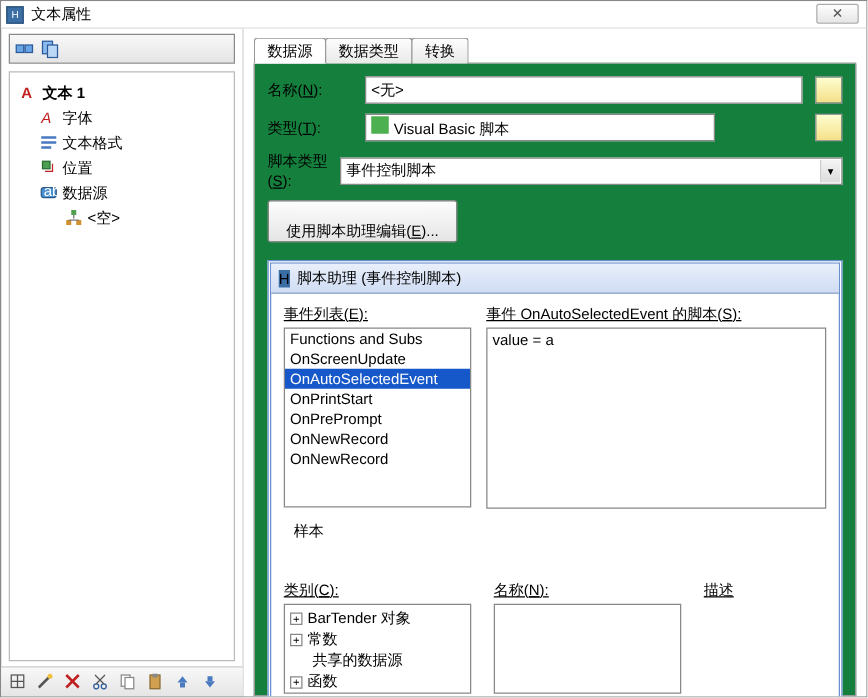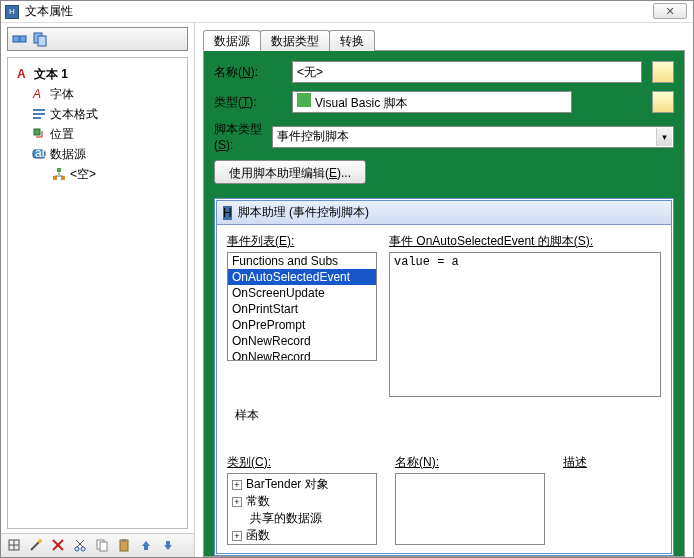--- a/index.html
+++ b/index.html
@@ -27,30 +27,30 @@
 .tab-content { border: 1px solid #999; border-top: none; padding: 10px 10px 0 10px; height: calc(100% - 22px); background: #15803d; position: relative; }
 .form-row { display: flex; align-items: center; margin-bottom: 8px; }
 .form-label { width: 78px; }
 .form-label .ul { text-decoration: underline; }
 .form-field { flex: 1; display: flex; align-items: center; }
 .text-input, .select { height: 22px; border: 1px solid #888; background: #fff; padding: 0 4px; font-size: 12px; }
 .text-input { width: 350px; }
 .select { width: 402px; display: flex; align-items: center; justify-content: space-between; }
 .select .dd-btn { width: 16px; height: 18px; border-left: 1px solid #ccc; background: linear-gradient(#f4f4f4,#dcdcdc); text-align: center; line-height: 18px; font-size: 9px; margin-right: -3px; }
 .browse-btn { width: 22px; height: 22px; border: 1px solid #999; background: linear-gradient(#fefed0,#f5e089); margin-left: auto; }
-.big-btn { height: 24px; padding: 4px 14px; border: 1px solid #888; background: linear-gradient(#fdfdfd,#e5e5e5); border-radius: 3px; }
+.big-btn { height: 24px; padding: 16px 14px; border: 1px solid #888; background: linear-gradient(#fdfdfd,#e5e5e5); border-radius: 3px; }
 .helper-panel { margin-top: 14px; border: 3px double #6a8fce; background: #fff; }
 .helper-title { height: 24px; background: linear-gradient(#eaf0fb,#cfdcf3); display: flex; align-items: center; padding: 0 6px; gap: 6px; border-bottom: 1px solid #7b95c4; }
 .helper-body { padding: 8px 10px; }
 .helper-cols { display: flex; gap: 12px; }
 .helper-col { flex: 1; }
-.listbox { border: 1px solid #888; background: #fff; height: 109px; overflow: auto; }
+.listbox { border: 1px solid #888; background: #fff; height: 144px; overflow: auto; }
 .listbox .li { padding: 1px 4px; font-size: 12px; white-space: nowrap; }
 .listbox .li.sel { background: #1657c9; color: #fff; }
-.codebox { border: 1px solid #888; background: #fff; height: 145px; padding: 2px 4px; font-family: Liberation Mono, monospace; font-size: 12px; white-space: pre; }
+.codebox { border: 1px solid #888; background: #fff; height: 145px; padding: 2px 4px; font-family: Liberation Sans, sans-serif; font-size: 12px; white-space: pre; }
 .subhdr { font-size: 12px; margin-bottom: 2px; text-decoration: underline; }
 .subhdr .ul { text-decoration: underline; }
 .sample-lbl { margin: 10px 0 0 8px; }
 .bottom-cols { display: flex; gap: 18px; margin-top: 30px; }
 .bottom-col { flex: 1; }
 .treebox { border: 1px solid #888; background: #fff; height: 72px; padding: 2px 4px; overflow: hidden; }
 .treebox .tli { display: flex; align-items: center; gap: 4px; height: 17px; }
 .treebox .ind1 { padding-left: 18px; }
 .plusminus { width: 10px; height: 10px; border: 1px solid #888; font-size: 9px; line-height: 8px; text-align: center; background: #fff; }
 .vb-icon { width: 14px; height: 14px; background: #4caf50; display: inline-block; margin-right: 4px; }
@@ -202,22 +202,22 @@
           <div class="helper-title">
             <span class="app-icon" style="background:#3a6ea5">H</span>
             <span>脚本助理 (事件控制脚本)</span>
           </div>
           <div class="helper-body">
             <div class="helper-cols">
               <div class="helper-col" style="flex:0 0 150px">
                 <div class="subhdr"><span>事件列表(</span><span class="ul">E</span><span>):</span></div>
                 <div class="listbox" id="events-listbox">
                     <div class="li">Functions and Subs</div>
+                    <div class="li">OnScreenUpdate</div>
                     <div class="li sel">OnAutoSelectedEvent</div>
-                    <div class="li">OnScreenUpdate</div>
                     <div class="li">OnPrintStart</div>
                     <div class="li">OnPrePrompt</div>
                     <div class="li">OnNewRecord</div>
                     <div class="li">OnNewRecord</div>
                   </div>
               </div>
               <div class="helper-col">
                 <div class="subhdr"><span>事件 OnAutoSelectedEvent 的脚本(</span><span class="ul">S</span><span>):</span></div>
                 <div class="codebox">value = a</div>
               </div>

